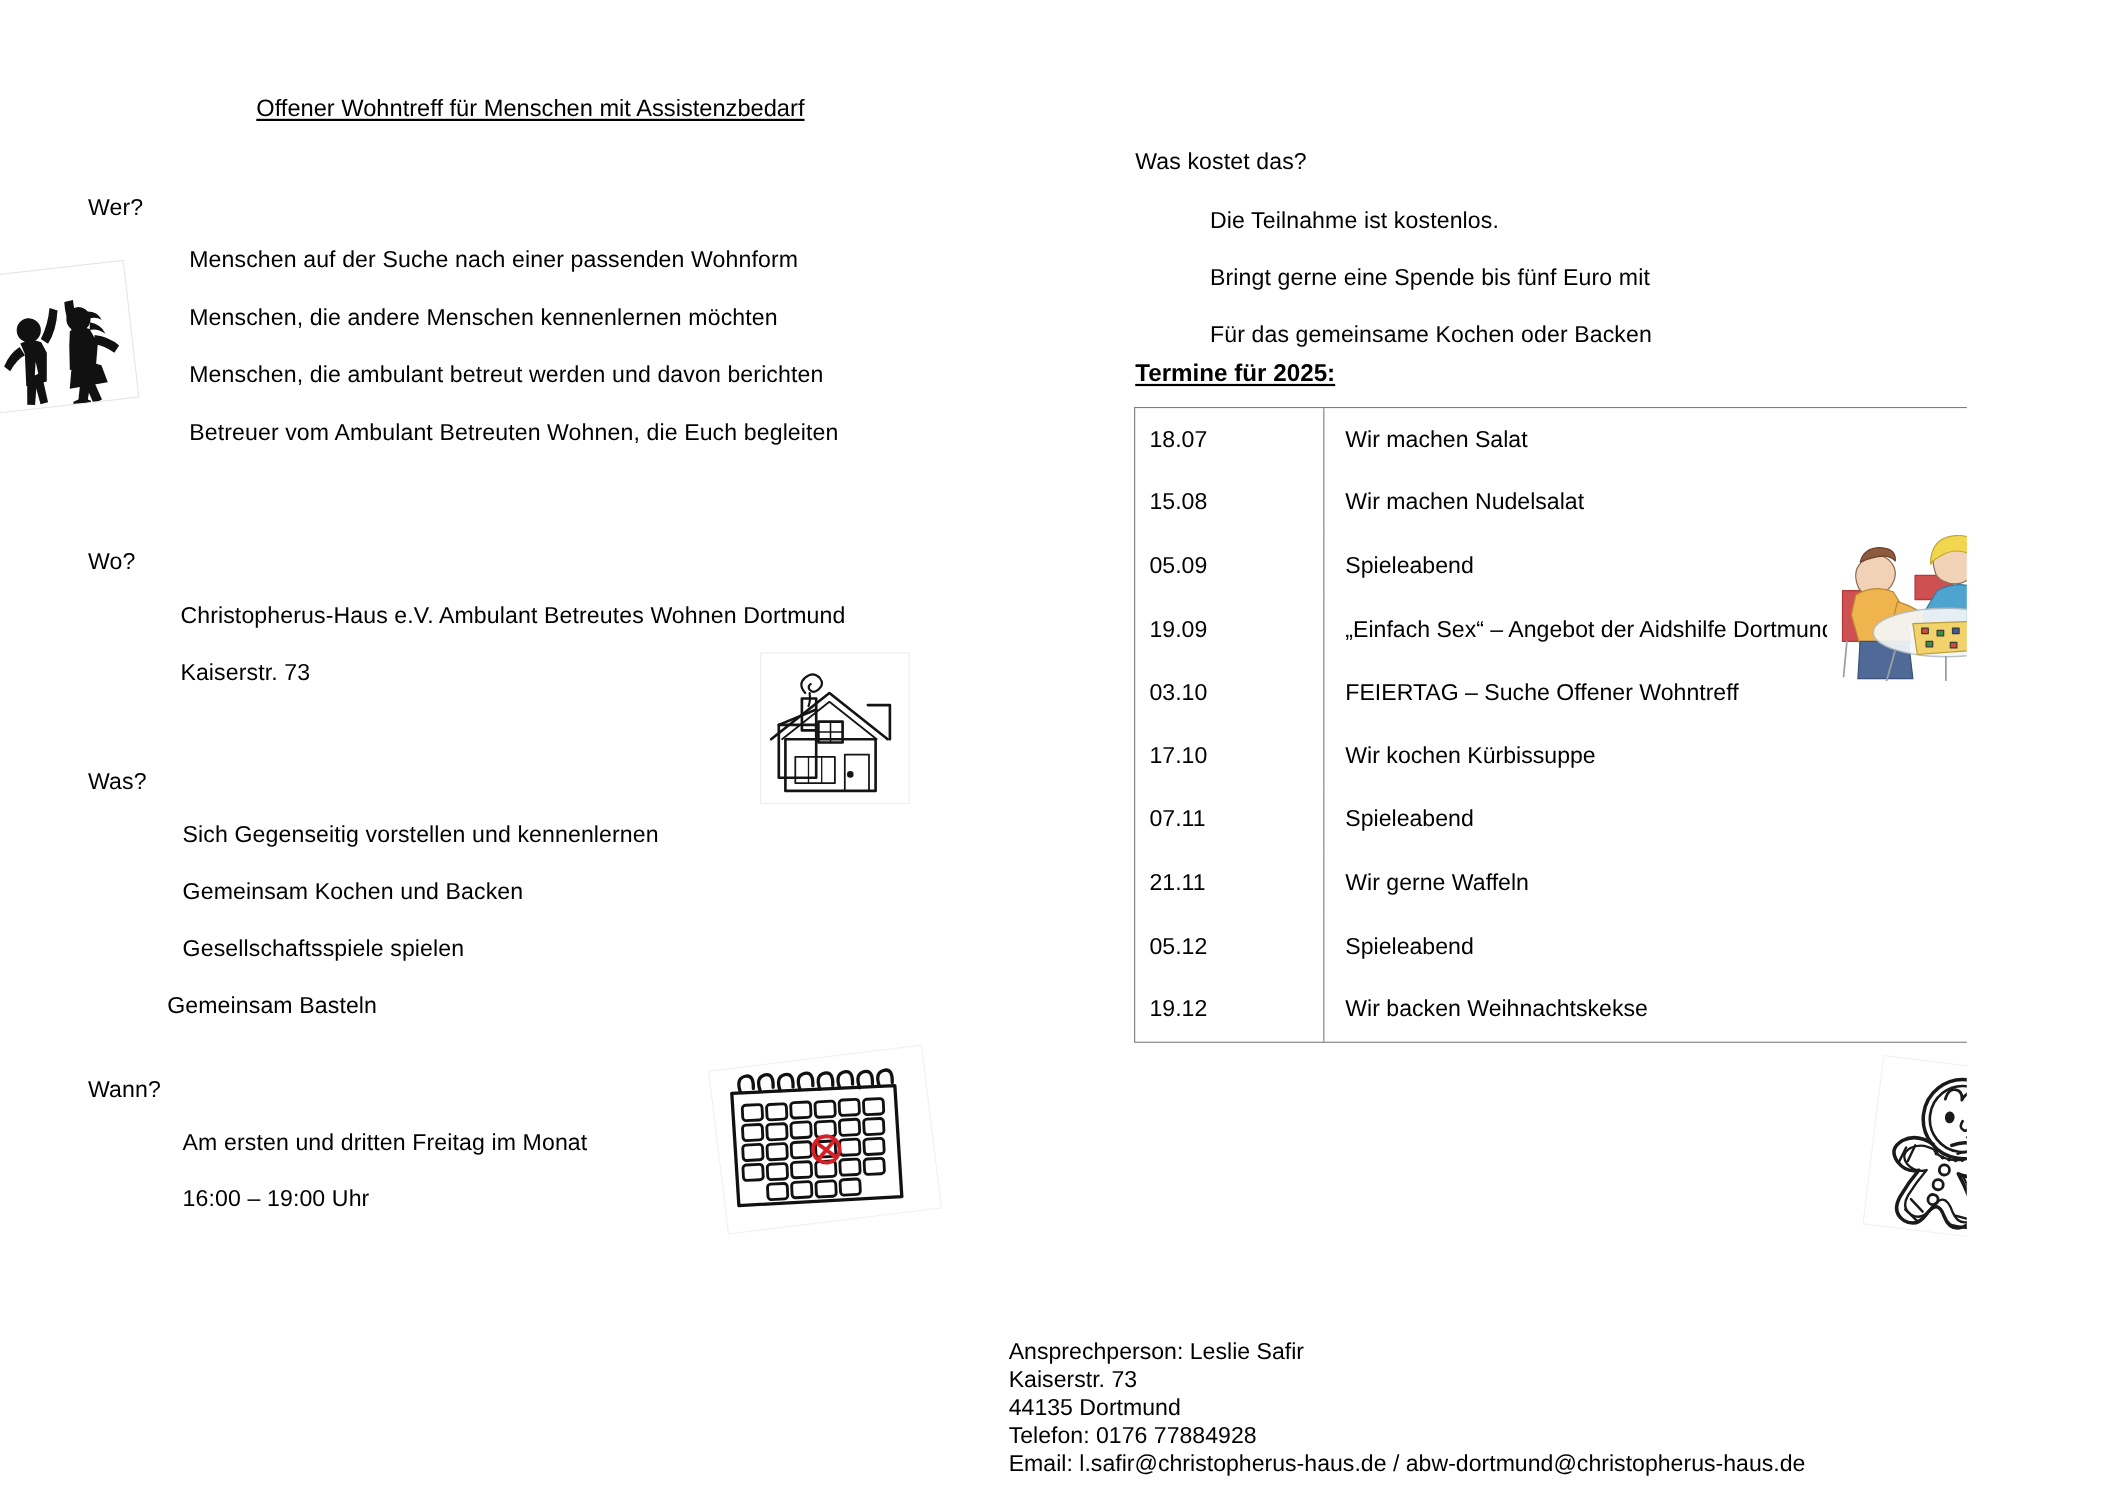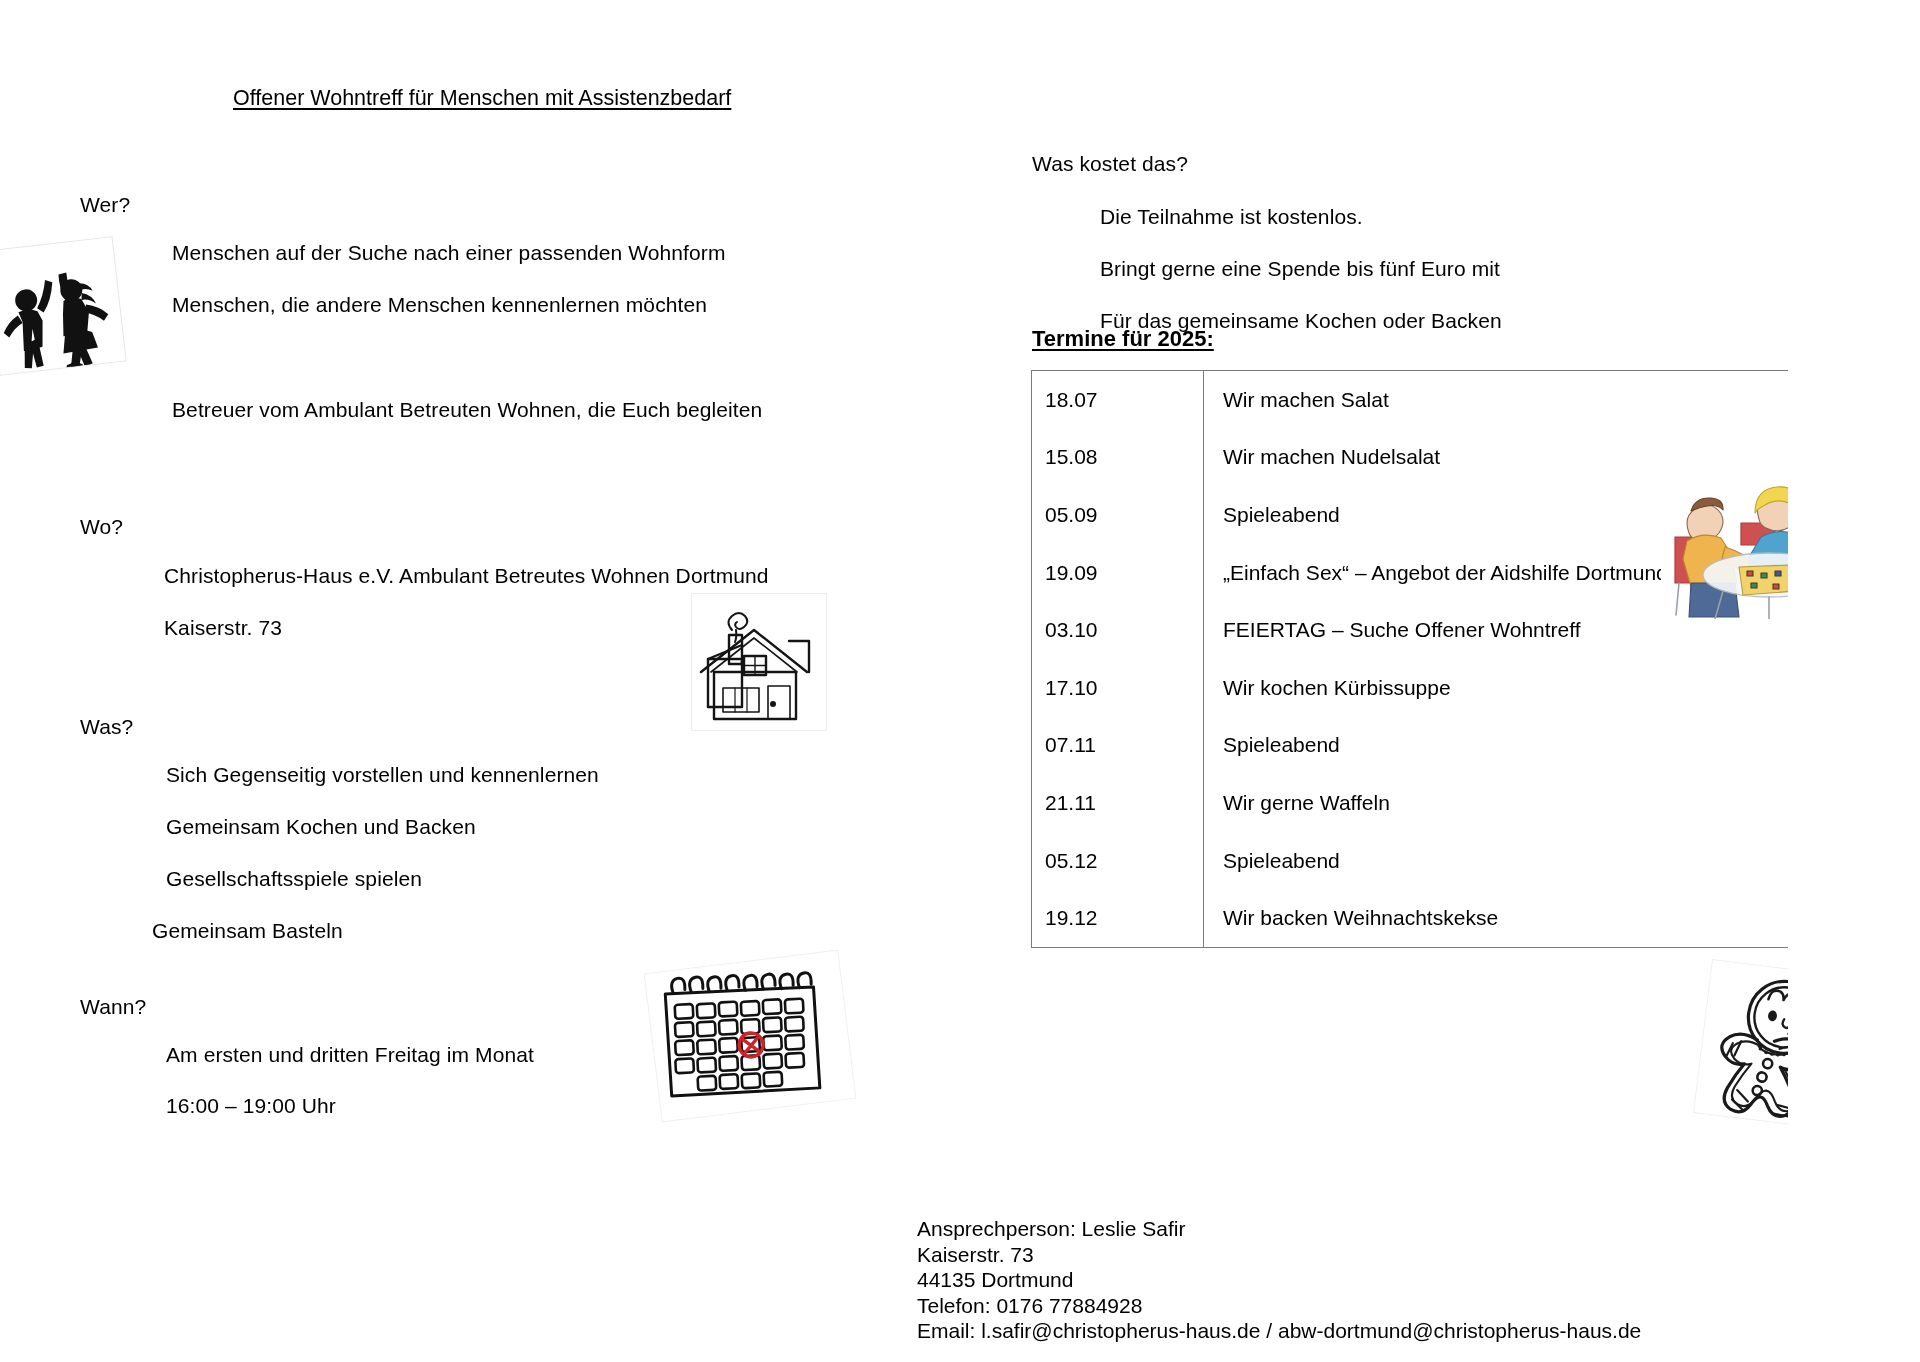--- a/index.html
+++ b/index.html
@@ -20,21 +20,20 @@
     overflow: hidden;
   }
 
   
   .txt {
     position: absolute;
     font-size: 21px;
     line-height: 1.0;
     white-space: nowrap;
     letter-spacing: 0.1px;
-    margin-top: 16px;
   }
   .q-label { font-size: 21px; }
   .body-line { font-size: 21px; }
 
   
   #doc-title {
     position: absolute;
     left: 233px;
     top: 86px;
     font-size: 21.5px;
@@ -178,20 +177,21 @@
 
 <div id="page">
 
   <div id="doc-title">Offener Wohntreff für Menschen mit Assistenzbedarf</div>
 
   <div id="left-col">
 
     <div class="txt q-label" style="left:80px; top:178px;">Wer?</div>
     <div class="txt body-line" style="left:172px; top:278px;">Menschen, die andere Menschen kennenlernen möchten</div>
     <div class="txt body-line" style="left:172px; top:226px;">Menschen auf der Suche nach einer passenden Wohnform</div>
+    <div class="txt body-line" style="left:172px; top:330px;">Menschen, die ambulant betreut werden und davon berichten</div>
     <div class="txt body-line" style="left:172px; top:383px;">Betreuer vom Ambulant Betreuten Wohnen, die Euch begleiten</div>
 
     <div id="dancers-card" class="clip-card">
       <svg width="128" height="126" viewBox="0 0 128 126" xmlns="http://www.w3.org/2000/svg">
         <g fill="#111111">
 
           <circle cx="34" cy="53" r="11"></circle>
           <path d="M25 64 q10 -4 19 1 l4 10 -3 26 -6 1 -2 -20 -4 22 -7 -1 2 -29 z"></path>
 
           <path d="M44 62 q8 -12 11 -27 l7 3 q-3 18 -12 29 z"></path>

